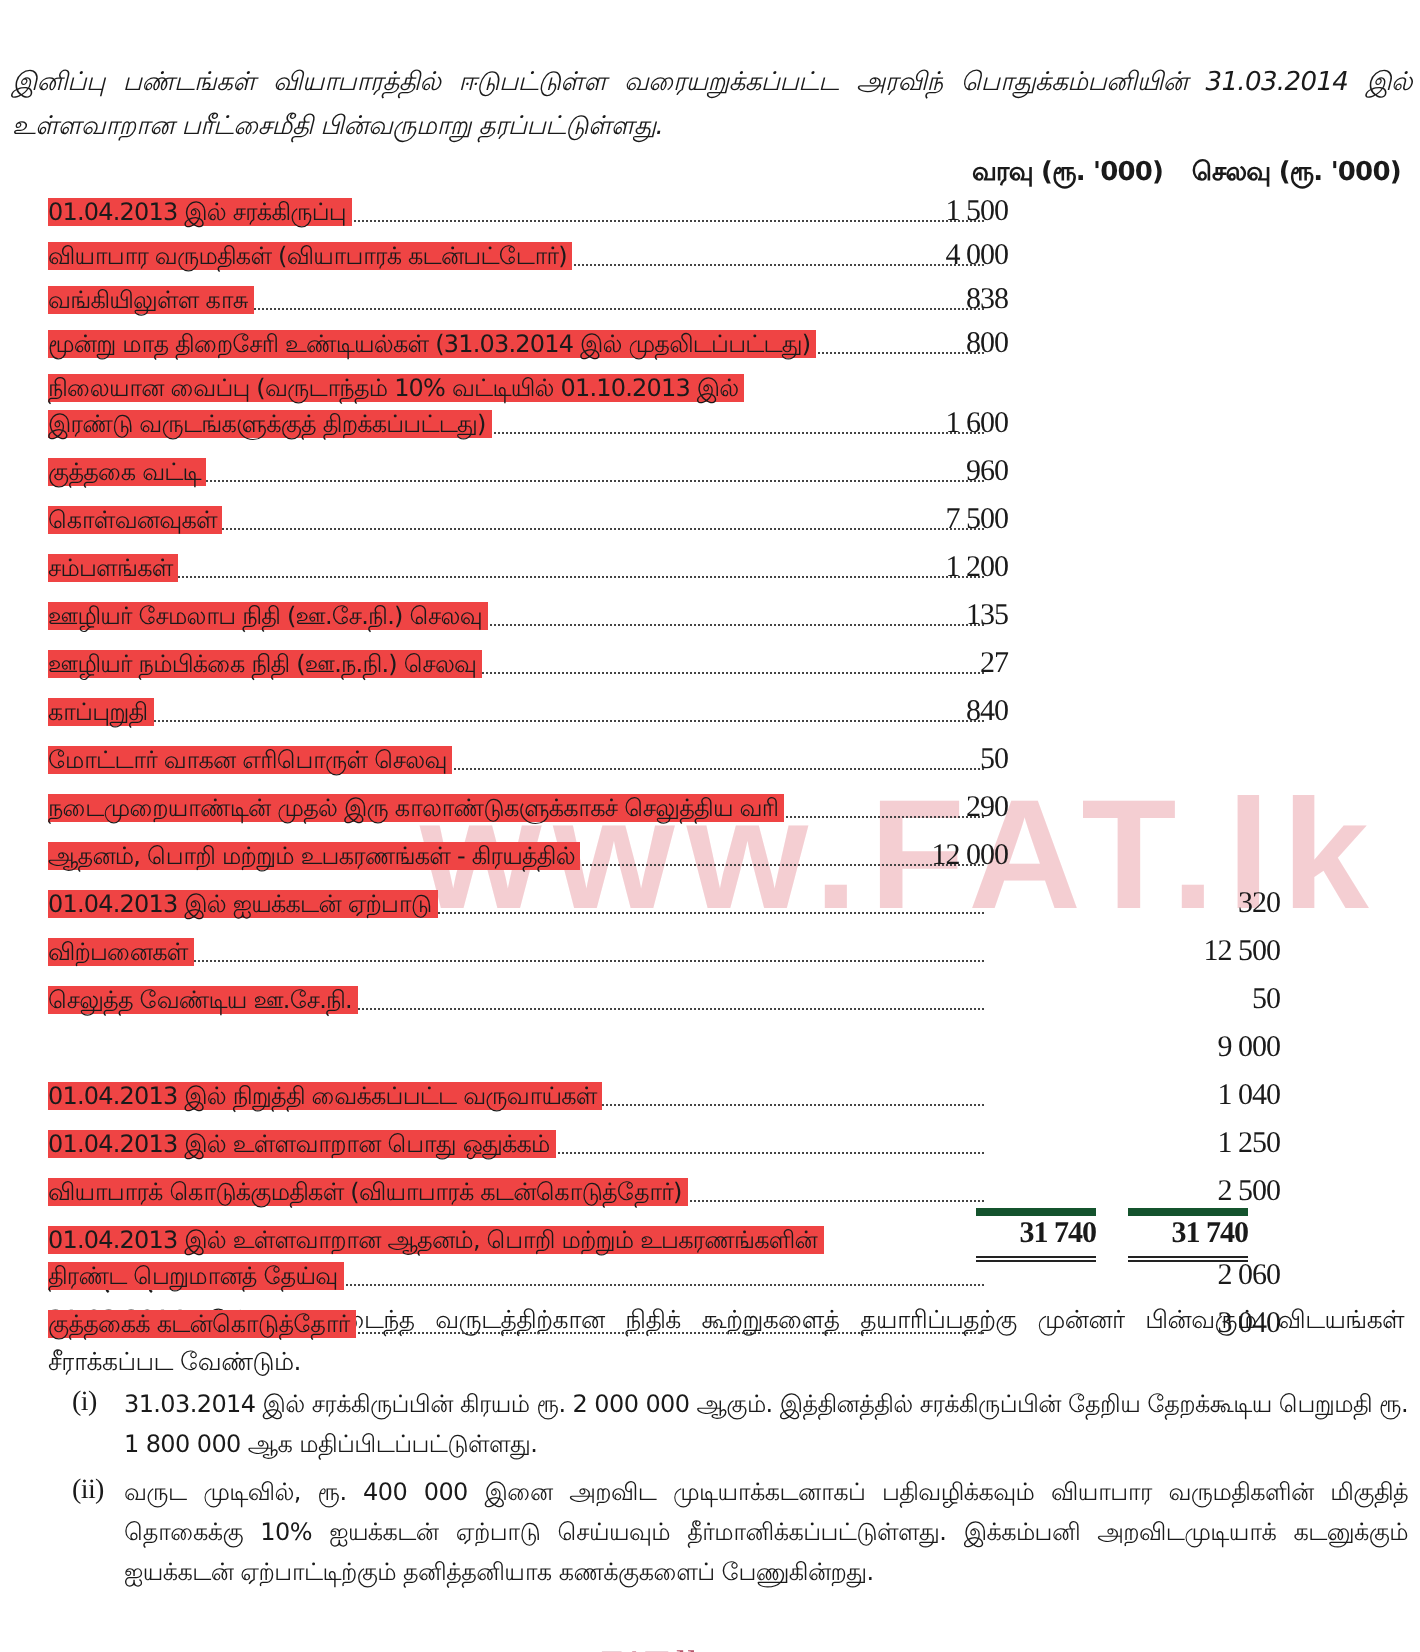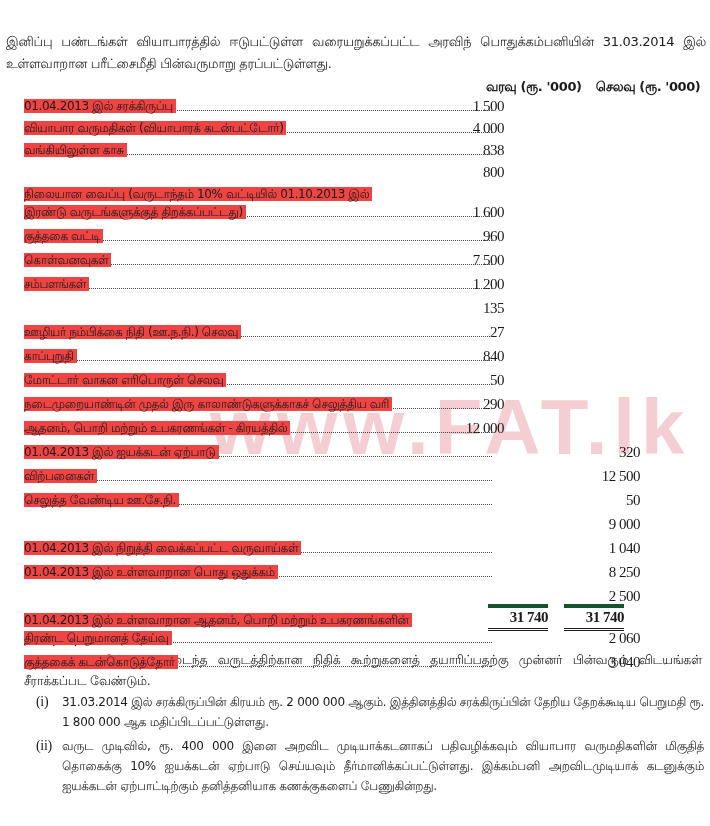--- a/index.html
+++ b/index.html
@@ -5,21 +5,21 @@
   html, body { margin: 0; padding: 0; background: #ffffff; }
   body {
     width: 710px; height: 826px; position: relative; overflow: hidden;
     font-family: "Liberation Serif", "DejaVu Serif", serif;
     color: #1a1a1a;
   }
   .page { position: absolute; left: 0; top: 0; width: 710px; height: 826px; }
   .intro {
     position: absolute; left: 6px; top: 31px; width: 700px;
     font-size: 13px; line-height: 22px; text-align: justify;
-    font-family: "DejaVu Sans", sans-serif; letter-spacing: -0.3px;
+    font-family: "DejaVu Sans", sans-serif; letter-spacing: -0.3px; font-style: italic;
   }
   .col-headers {
     position: absolute; top: 79px; left: 486px; width: 240px;
     font-size: 13px; font-weight: bold; font-family: "DejaVu Sans", sans-serif;
     white-space: nowrap; letter-spacing: -0.4px;
   }
   .col-headers span { display: inline-block; }
   .watermark {
     position: absolute; left: 210px; top: 382px;
     font-family: "Liberation Sans", sans-serif; font-weight: bold;
@@ -108,21 +108,21 @@
         <div class="label"><span class="dots"></span><span class="txt">வியாபார வருமதிகள் (வியாபாரக் கடன்பட்டோர்)</span></div>
         <div class="dr">4 000</div>
         <div class="cr"></div>
       </div>
       <div class="row" style="top: 44px;">
         <div class="label"><span class="dots"></span><span class="txt">வங்கியிலுள்ள காசு</span></div>
         <div class="dr">838</div>
         <div class="cr"></div>
       </div>
       <div class="row" style="top: 66px;">
-        <div class="label"><span class="dots"></span></div>
+        <div class="label"><span class="dots"></span><span class="txt">மூன்று மாத திறைசேரி உண்டியல்கள் (31.03.2014 இல் முதலிடப்பட்டது)</span></div>
         <div class="dr">800</div>
         <div class="cr"></div>
       </div>
       <div class="row" style="top: 88px;">
         <div class="label nodots"><span class="txt">நிலையான வைப்பு (வருடாந்தம் 10% வட்டியில் 01.10.2013 இல்</span></div>
         <div class="dr"></div>
         <div class="cr"></div>
       </div>
       <div class="row" style="top: 106px;">
         <div class="label"><span class="dots"></span><span class="txt">இரண்டு வருடங்களுக்குத் திறக்கப்பட்டது)</span></div>
@@ -138,21 +138,21 @@
         <div class="label"><span class="dots"></span><span class="txt">கொள்வனவுகள்</span></div>
         <div class="dr">7 500</div>
         <div class="cr"></div>
       </div>
       <div class="row" style="top: 178px;">
         <div class="label"><span class="dots"></span><span class="txt">சம்பளங்கள்</span></div>
         <div class="dr">1 200</div>
         <div class="cr"></div>
       </div>
       <div class="row" style="top: 202px;">
-        <div class="label"><span class="dots"></span></div>
+        <div class="label"><span class="dots"></span><span class="txt">ஊழியர் சேமலாப நிதி (ஊ.சே.நி.) செலவு</span></div>
         <div class="dr">135</div>
         <div class="cr"></div>
       </div>
       <div class="row" style="top: 226px;">
         <div class="label"><span class="dots"></span><span class="txt">ஊழியர் நம்பிக்கை நிதி (ஊ.ந.நி.) செலவு</span></div>
         <div class="dr">27</div>
         <div class="cr"></div>
       </div>
       <div class="row" style="top: 250px;">
         <div class="label"><span class="dots"></span><span class="txt">காப்புறுதி</span></div>
@@ -195,23 +195,24 @@
         <div class="cr">9 000</div>
       </div>
       <div class="row" style="top: 442px;">
         <div class="label"><span class="dots"></span><span class="txt">01.04.2013 இல் நிறுத்தி வைக்கப்பட்ட வருவாய்கள்</span></div>
         <div class="dr"></div>
         <div class="cr">1 040</div>
       </div>
       <div class="row" style="top: 466px;">
         <div class="label"><span class="dots"></span><span class="txt">01.04.2013 இல் உள்ளவாறான பொது ஒதுக்கம்</span></div>
         <div class="dr"></div>
-        <div class="cr">8 250</div>
+        <div class="cr">1 250</div>
       </div>
       <div class="row" style="top: 490px;">
+        <div class="label"><span class="dots"></span><span class="txt">வியாபாரக் கொடுக்குமதிகள் (வியாபாரக் கடன்கொடுத்தோர்)</span></div>
         <div class="dr"></div>
         <div class="cr">2 500</div>
       </div>
       <div class="row" style="top: 514px;">
         <div class="label nodots"><span class="txt">01.04.2013 இல் உள்ளவாறான ஆதனம், பொறி மற்றும் உபகரணங்களின்</span></div>
         <div class="dr"></div>
         <div class="cr"></div>
       </div>
       <div class="row" style="top: 532px;">
         <div class="label"><span class="dots"></span><span class="txt">திரண்ட பெறுமானத் தேய்வு</span></div>

